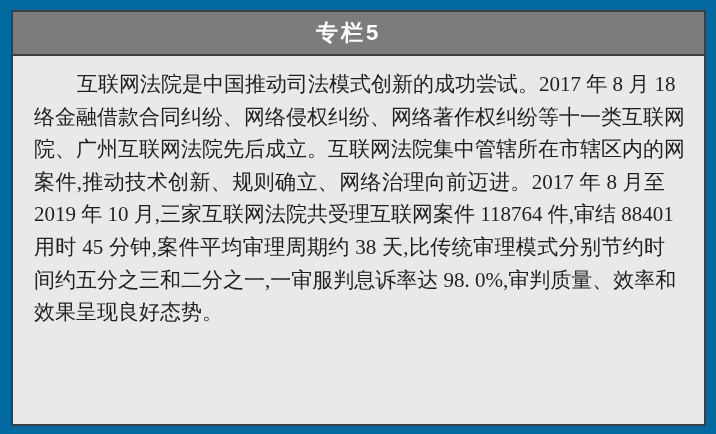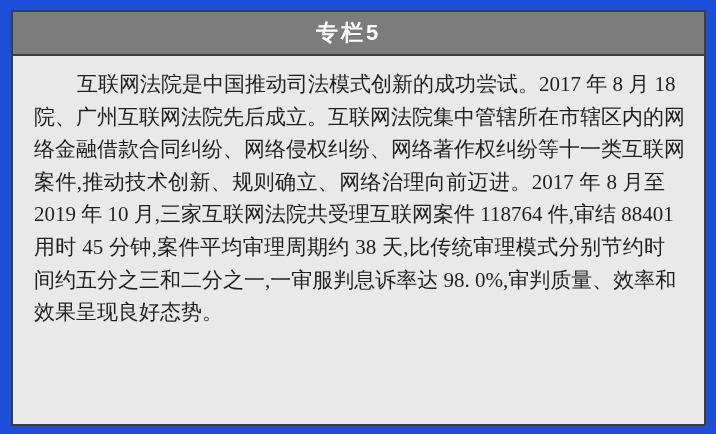--- a/index.html
+++ b/index.html
@@ -8,21 +8,21 @@
     width: 716px;
     height: 434px;
     background: #ffffff;
     overflow: hidden;
     font-family: "Liberation Serif", "DejaVu Serif", serif;
   }
   .page {
     position: relative;
     width: 716px;
     height: 434px;
-    background: #1d4ed8;
+    background: #0369a1;
   }
   .panel {
     position: absolute;
     left: 11px;
     top: 10px;
     width: 695px;
     height: 416px;
     box-sizing: border-box;
     border: 2px solid #3d3d3d;
     background: #e9e9e9;
@@ -70,22 +70,22 @@
 <body>
 
 <div class="page">
   <section class="panel">
     <header class="panel-header">
       <span>专栏5</span>
       <span class="header-gap"></span>
     </header>
     <div class="panel-body">
       <div class="tline indent">互联网法院是中国推动司法模式创新的成功尝试。2017 年 8 月 18</div>
+      <div class="tline">络金融借款合同纠纷、网络侵权纠纷、网络著作权纠纷等十一类互联网</div>
       <div class="tline">院、广州互联网法院先后成立。互联网法院集中管辖所在市辖区内的网</div>
-      <div class="tline">络金融借款合同纠纷、网络侵权纠纷、网络著作权纠纷等十一类互联网</div>
       <div class="tline">案件,推动技术创新、规则确立、网络治理向前迈进。2017 年 8 月至</div>
       <div class="tline">2019 年 10 月,三家互联网法院共受理互联网案件 118764 件,审结 88401</div>
       <div class="tline">用时 45 分钟,案件平均审理周期约 38 天,比传统审理模式分别节约时</div>
       <div class="tline">间约五分之三和二分之一,一审服判息诉率达 98. 0%,审判质量、效率和</div>
       <div class="tline last">效果呈现良好态势。</div>
     </div>
   </section>
 </div>
 
 </body></html>

